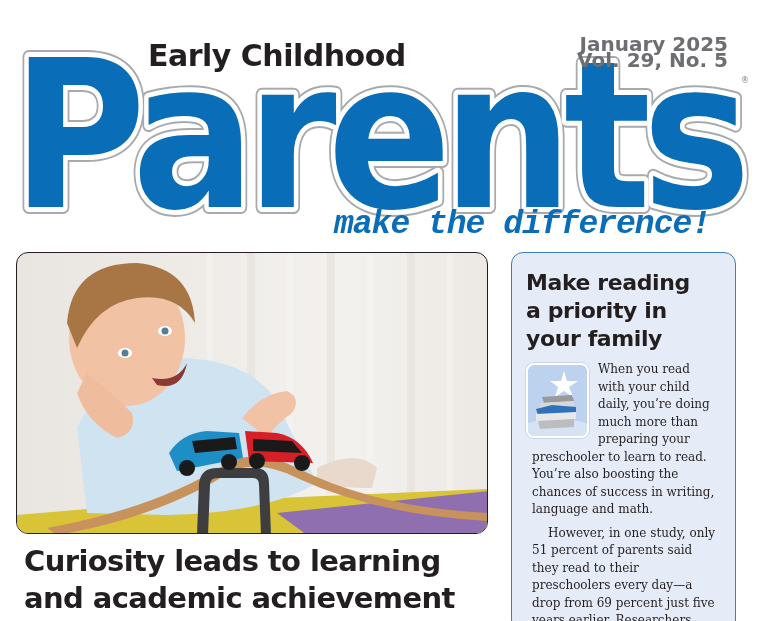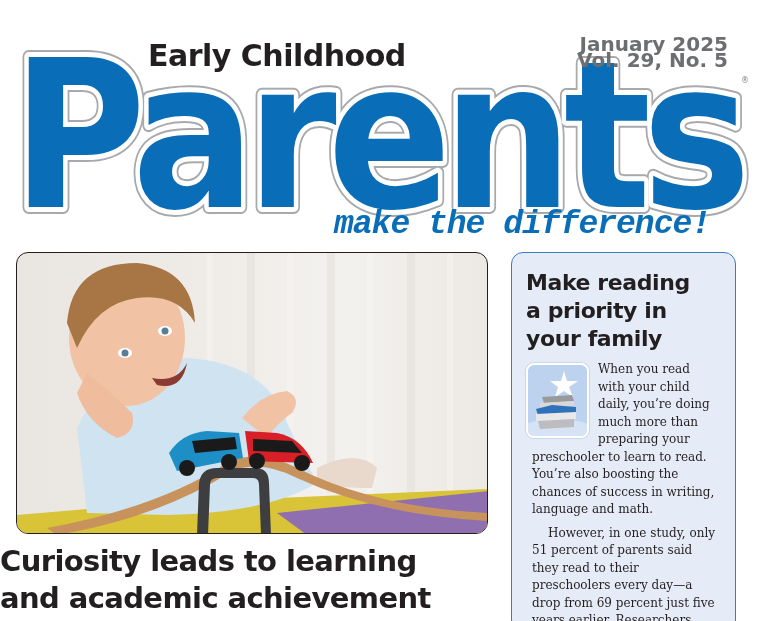--- a/index.html
+++ b/index.html
@@ -39,21 +39,21 @@
   
   .photo {
     position: absolute; left: 16px; top: 252px; width: 472px; height: 282px;
     border: 1.5px solid #231f20; border-radius: 12px; overflow: hidden;
     background: linear-gradient(90deg, #e9e6e1 0%, #efece8 40%, #f3f1ee 70%, #ece9e4 100%);
   }
   .photo svg { display: block; }
 
   
   .headline {
-    position: absolute; left: 0; top: 543px; width: 480px;
+    position: absolute; left: 24px; top: 543px; width: 480px;
     font-family: "DejaVu Sans", sans-serif; font-weight: bold;
     font-size: 29px; line-height: 37px; letter-spacing: -0.6px; color: #231f20;
   }
   .headline span { display: block; white-space: nowrap; }
 
   
   .sidebar {
     position: absolute; left: 511px; top: 252px; width: 225px; height: 380px;
     background: #e6ecf7; border: 1.5px solid #3a7cc2; border-radius: 12px;
     padding: 16px 14px 0 14px; overflow: hidden;

